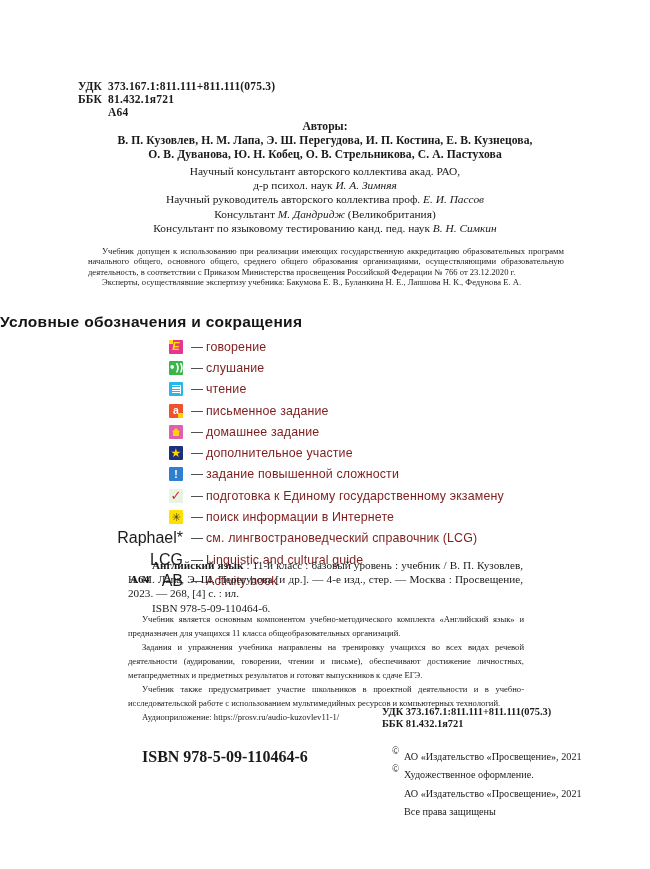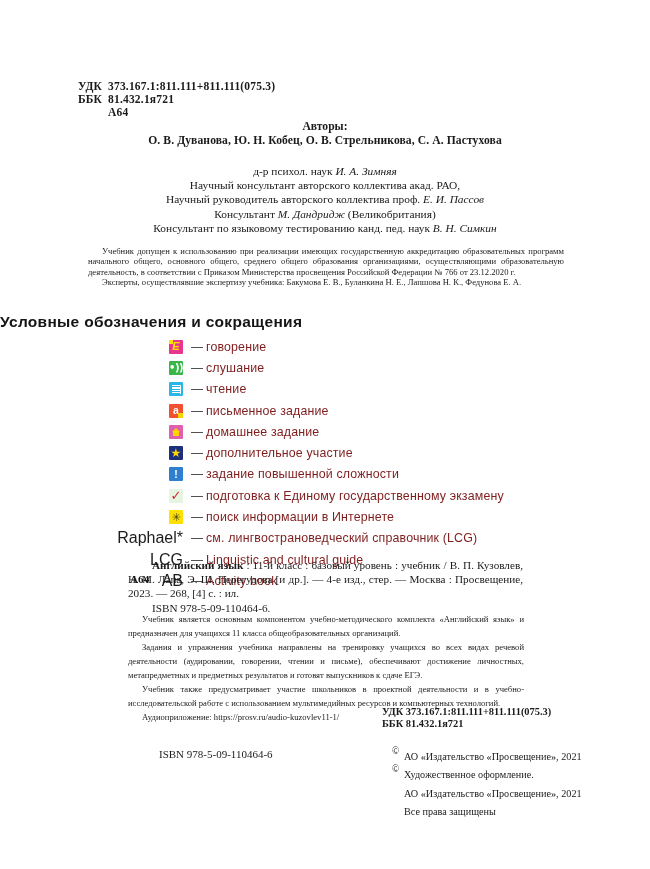--- a/index.html
+++ b/index.html
@@ -318,24 +318,24 @@
     font-weight: bold;
     font-size: 10.4px;
     line-height: 12.4px;
     white-space: nowrap;
   }
   .codes-lower span { display: block; }
 
   
   .isbn-final {
     position: absolute;
-    left: 159px;
+    left: 142px;
     top: 748px;
-    font-weight: normal;
-    font-size: 11px;
+    font-weight: bold;
+    font-size: 16px;
   }
   .copyright {
     position: absolute;
     left: 392px;
     top: 745px;
     font-size: 10.2px;
     line-height: 12.3px;
     white-space: nowrap;
   }
   .copy-row { display: flex; align-items: flex-start; }
@@ -353,26 +353,27 @@
 <div class="page">
 
   <div class="udc-block">
     <span class="udc-row"><span class="udc-label">УДК</span><span>373.167.1:811.111+811.111(075.3)</span></span>
     <span class="udc-row"><span class="udc-label">ББК</span><span>81.432.1я721</span></span>
     <span class="udc-row"><span class="udc-indent">А64</span></span>
   </div>
 
   <div class="authors">
     <span class="authors-heading">Авторы:</span>
+    <span class="authors-line">В. П. Кузовлев, Н. М. Лапа, Э. Ш. Перегудова, И. П. Костина, Е. В. Кузнецова,</span>
     <span class="authors-line">О. В. Дуванова, Ю. Н. Кобец, О. В. Стрельникова, С. А. Пастухова</span>
   </div>
 
   <div class="consultants">
+    <div>Научный консультант авторского коллектива акад. РАО,</div>
     <div><span>д-р психол. наук </span><span class="it">И. А. Зимняя</span></div>
-    <div>Научный консультант авторского коллектива акад. РАО,</div>
     <div><span>Научный руководитель авторского коллектива проф. </span><span class="it">Е. И. Пассов</span></div>
     <div><span>Консультант </span><span class="it">М. Дандридж</span><span> (Великобритания)</span></div>
     <div><span>Консультант по языковому тестированию канд. пед. наук </span><span class="it">В. Н. Симкин</span></div>
   </div>
 
   <div class="approval">
     <p>Учебник допущен к использованию при реализации имеющих государственную аккредитацию образовательных программ начального общего, основного общего, среднего общего образования организациями, осуществляющими образовательную деятельность, в соответствии с Приказом Министерства просвещения Российской Федерации № 766 от 23.12.2020 г.</p>
     <p>Эксперты, осуществлявшие экспертизу учебника: Бакумова Е. В., Буланкина Н. Е., Лапшова Н. К., Федунова Е. А.</p>
   </div>
 

